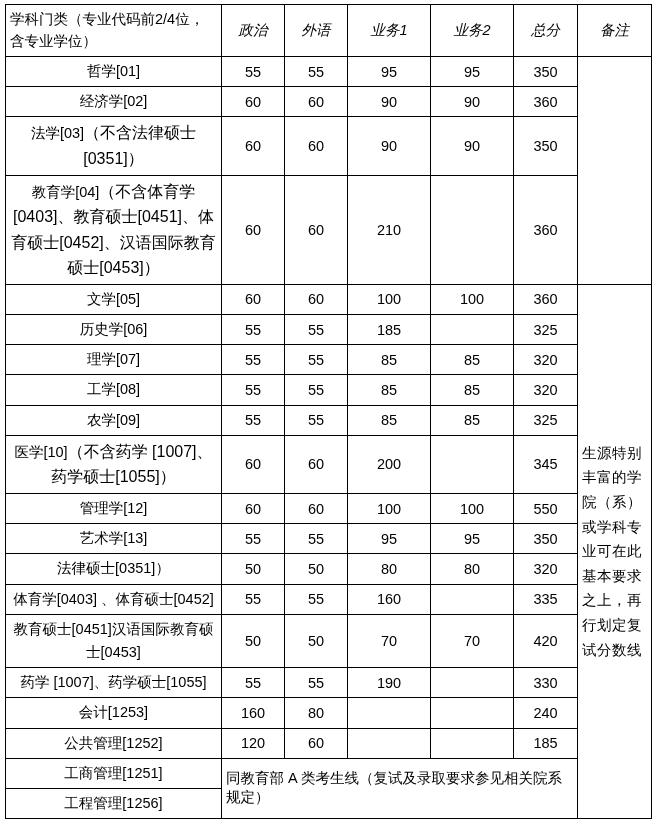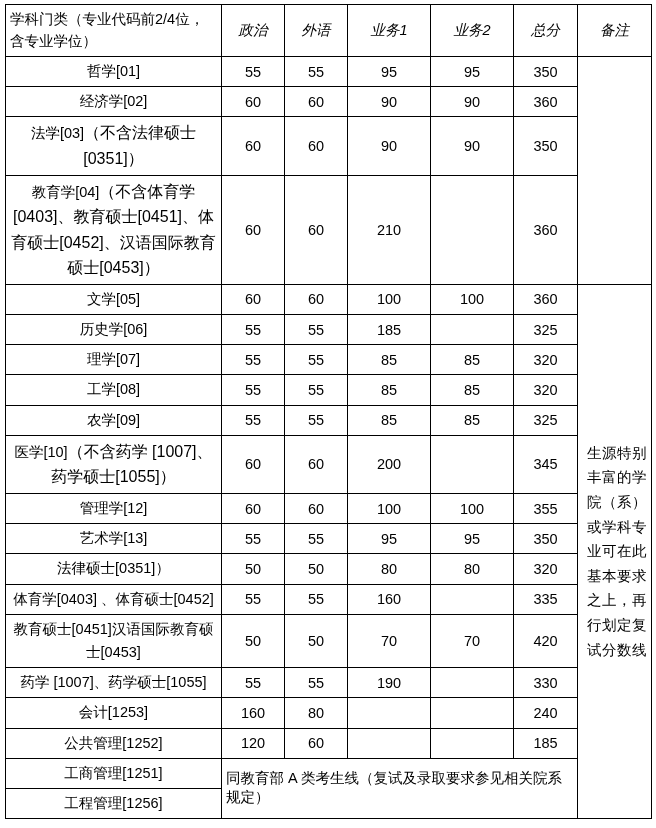--- a/index.html
+++ b/index.html
@@ -47,21 +47,21 @@
     padding: 7px 6px;
   }
   .cat .small {
     font-size: 16px;
   }
   .num {
     text-align: center;
     font-size: 14.5px;
   }
   .remark {
-    text-align: right;
+    text-align: left;
     vertical-align: middle;
     line-height: 1.7;
     font-size: 14.5px;
     padding: 4px 8px;
     letter-spacing: 0.5px;
   }
   .col-cat { width: 216px; }
   .col-n   { width: 63px; }
   .col-b   { width: 83px; }
   .col-tot { width: 64px; }
@@ -173,21 +173,21 @@
         <td class="num">200</td>
         <td class="num"></td>
         <td class="num">345</td>
       </tr>
       <tr>
         <td class="cat"><span>管理学[12]</span></td>
         <td class="num">60</td>
         <td class="num">60</td>
         <td class="num">100</td>
         <td class="num">100</td>
-        <td class="num">355</td>
+        <td class="num">550</td>
       </tr>
       <tr>
         <td class="cat"><span>艺术学[13]</span></td>
         <td class="num">55</td>
         <td class="num">55</td>
         <td class="num">95</td>
         <td class="num">95</td>
         <td class="num">350</td>
       </tr>
       <tr>

